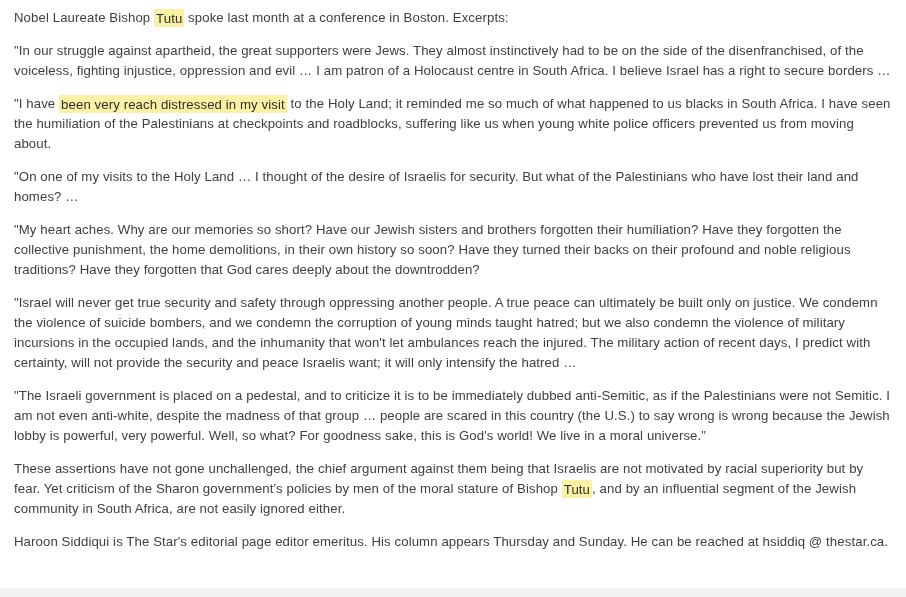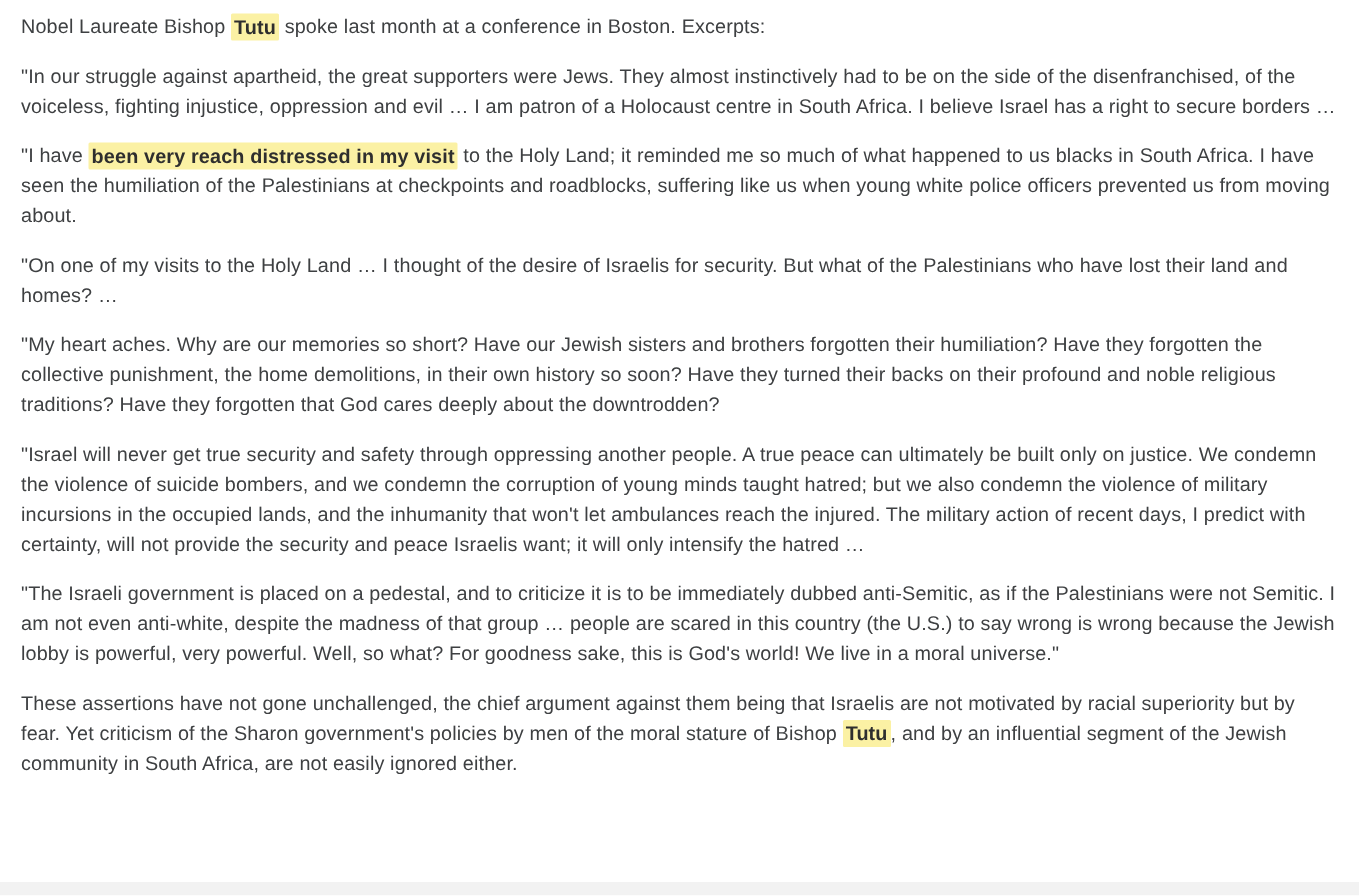--- a/index.html
+++ b/index.html
@@ -22,21 +22,21 @@
   }
   .article p {
     margin: 0 0 13px 0;
     font-size: 13.2px;
     line-height: 20px;
     letter-spacing: 0.1px;
   }
   .article mark {
     background: var(--highlight-color, #fbf1a4);
     color: var(--highlight-text-color, #2e2e2e);
-    font-weight: bold;
+    font-weight: normal;
     padding: 1.5px 2px;
     border-radius: 1px;
   }
   .footer-strip {
     position: absolute;
     left: 0;
     bottom: 0;
     width: 100%;
     height: 9px;
     background: var(--footer-color, #f2f2f2);
@@ -48,16 +48,17 @@
 <div class="article">
   <div id="article-content">
       <p>Nobel Laureate Bishop <mark>Tutu</mark> spoke last month at a conference in Boston. Excerpts:</p>
       <p>"In our struggle against apartheid, the great supporters were Jews. They almost instinctively had to be on the side of the disenfranchised, of the voiceless, fighting injustice, oppression and evil … I am patron of a Holocaust centre in South Africa. I believe Israel has a right to secure borders …</p>
       <p>"I have <mark>been very reach distressed in my visit</mark> to the Holy Land; it reminded me so much of what happened to us blacks in South Africa. I have seen the humiliation of the Palestinians at checkpoints and roadblocks, suffering like us when young white police officers prevented us from moving about.</p>
       <p>"On one of my visits to the Holy Land … I thought of the desire of Israelis for security. But what of the Palestinians who have lost their land and homes? …</p>
       <p>"My heart aches. Why are our memories so short? Have our Jewish sisters and brothers forgotten their humiliation? Have they forgotten the collective punishment, the home demolitions, in their own history so soon? Have they turned their backs on their profound and noble religious traditions? Have they forgotten that God cares deeply about the downtrodden?</p>
       <p>"Israel will never get true security and safety through oppressing another people. A true peace can ultimately be built only on justice. We condemn the violence of suicide bombers, and we condemn the corruption of young minds taught hatred; but we also condemn the violence of military incursions in the occupied lands, and the inhumanity that won't let ambulances reach the injured. The military action of recent days, I predict with certainty, will not provide the security and peace Israelis want; it will only intensify the hatred …</p>
       <p>"The Israeli government is placed on a pedestal, and to criticize it is to be immediately dubbed anti-Semitic, as if the Palestinians were not Semitic. I am not even anti-white, despite the madness of that group … people are scared in this country (the U.S.) to say wrong is wrong because the Jewish lobby is powerful, very powerful. Well, so what? For goodness sake, this is God's world! We live in a moral universe."</p>
       <p>These assertions have not gone unchallenged, the chief argument against them being that Israelis are not motivated by racial superiority but by fear. Yet criticism of the Sharon government's policies by men of the moral stature of Bishop <mark>Tutu</mark>, and by an influential segment of the Jewish community in South Africa, are not easily ignored either.</p>
+      <p>Haroon Siddiqui is The Star's editorial page editor emeritus. His column appears Thursday and Sunday. He can be reached at hsiddiq @ thestar.ca.</p>
     </div>
 </div>
 
 <div class="footer-strip"></div>
 
 </body></html>

